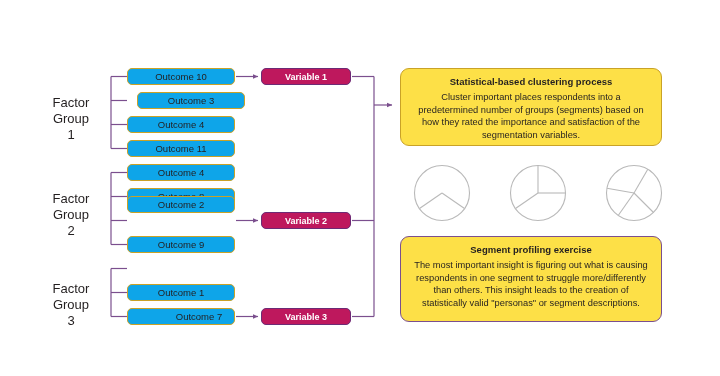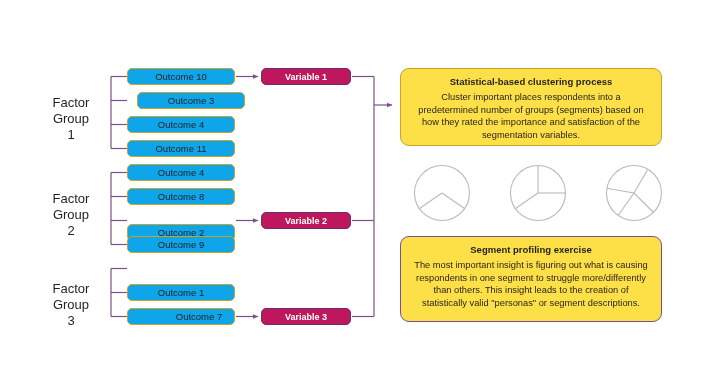--- a/index.html
+++ b/index.html
@@ -178,21 +178,21 @@
   <div class="factor-label" style="left:38px; top:281px;">Factor
 Group
 3</div>
 
   <div class="outcome-box" style="top:68px;">Outcome 10</div>
   <div class="outcome-box" style="top:92px;margin-left:10px;">Outcome 3</div>
   <div class="outcome-box" style="top:116px;">Outcome 4</div>
   <div class="outcome-box" style="top:140px;">Outcome 11</div>
   <div class="outcome-box" style="top:164px;">Outcome 4</div>
   <div class="outcome-box" style="top:188px;">Outcome 8</div>
-  <div class="outcome-box" style="top:224px;text-align:right;">Outcome 2</div>
+  <div class="outcome-box" style="top:196px;text-align:right;">Outcome 2</div>
   <div class="outcome-box" style="top:236px;">Outcome 9</div>
   <div class="outcome-box" style="top:284px;">Outcome 1</div>
   <div class="outcome-box" style="top:308px;padding-left:36px;">Outcome 7</div>
 
   <div class="variable-box" style="top:68px;">Variable 1</div>
   <div class="variable-box" style="top:212px;">Variable 2</div>
   <div class="variable-box" style="top:308px;">Variable 3</div>
 
 
   <div class="panel gold" style="left:400px; top:68px; width:262px; height:78px;">

